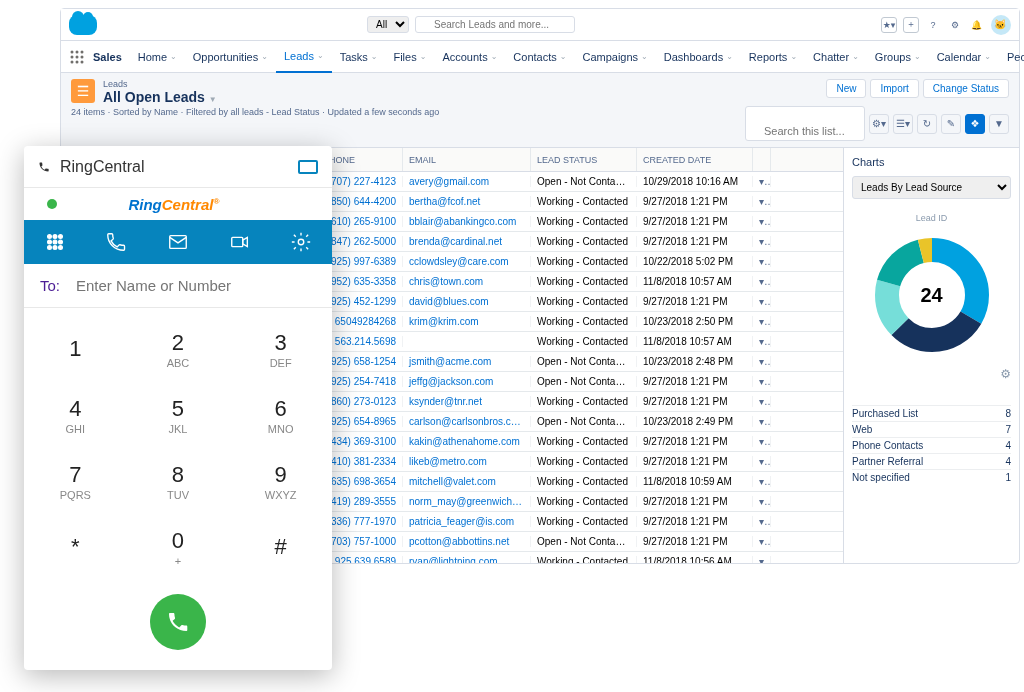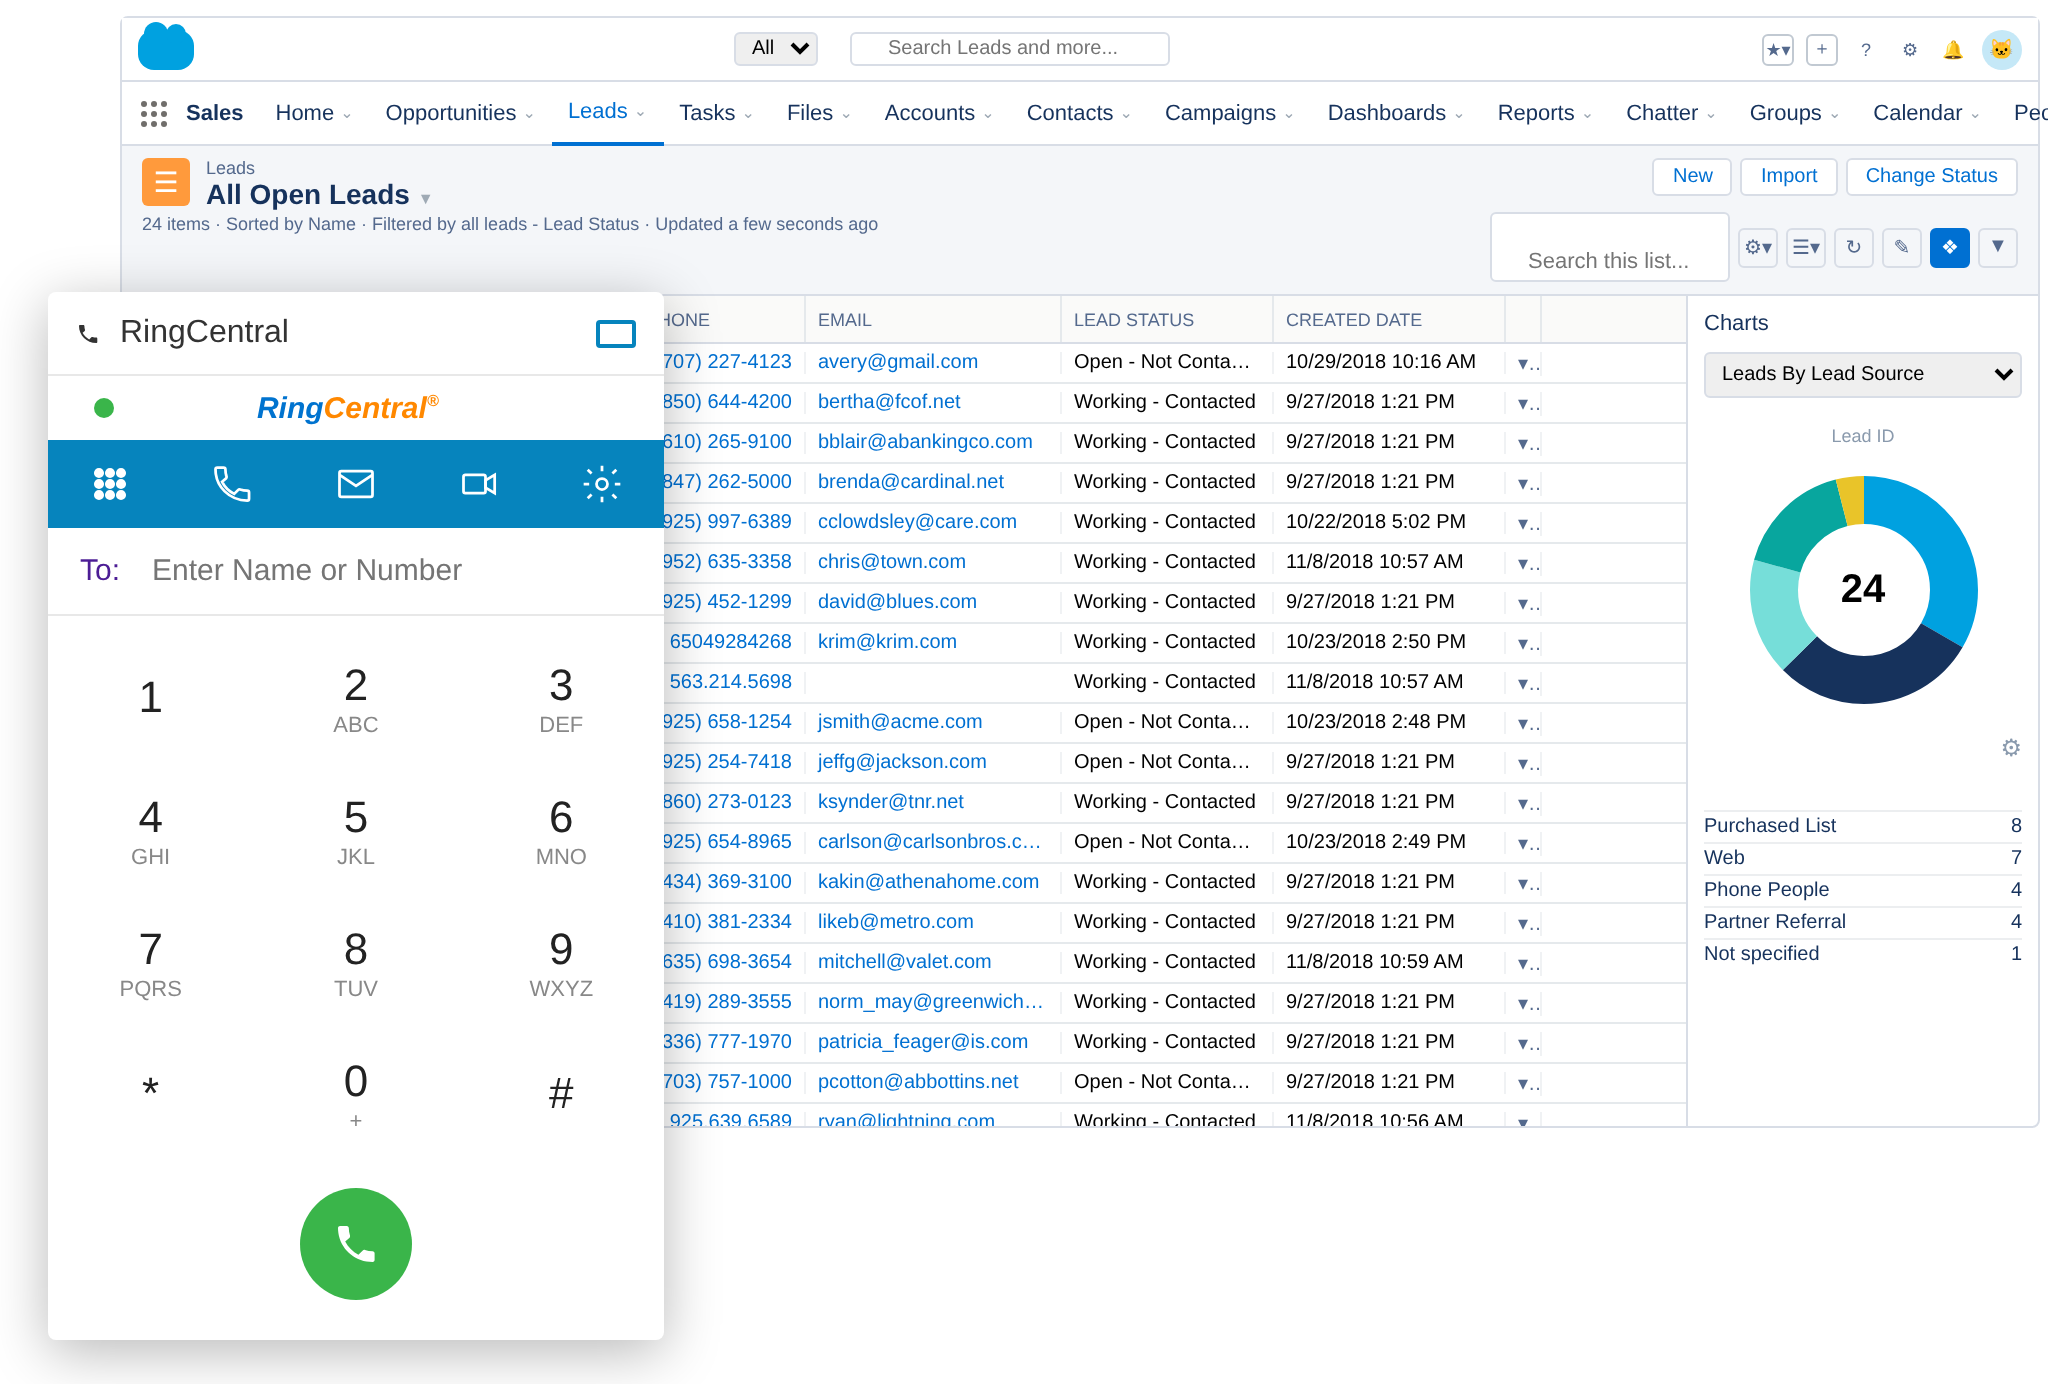--- a/index.html
+++ b/index.html
@@ -2,21 +2,21 @@
 <html><head>
 <meta charset="utf-8">
 <style>
 *{box-sizing:border-box;margin:0;padding:0;font-family:-apple-system,Arial,sans-serif}
 body{background:#fff;width:1024px;height:692px;position:relative;overflow:hidden}
 .sf{position:absolute;left:60px;top:8px;right:4px;bottom:128px;border:1px solid #d8dde6;border-radius:4px;background:#fff;display:flex;flex-direction:column}
 .gh{height:32px;background:#fff;border-bottom:1px solid #d8dde6;display:flex;align-items:center;padding:0 8px;font-size:10px}
 .cloud{width:28px;height:20px;background:#00a1e0;border-radius:8px;margin-right:10px;position:relative}
 .cloud:before{content:"";position:absolute;width:12px;height:12px;background:#00a1e0;border-radius:50%;left:3px;top:-4px}
 .cloud:after{content:"";position:absolute;width:10px;height:10px;background:#00a1e0;border-radius:50%;right:4px;top:-3px}
-.srch{flex:1;display:flex;align-items:center;gap:16px;margin-left:260px}
+.srch{flex:1;display:flex;align-items:center;gap:6px;margin-left:260px}
 .srch select{font-size:10px;border:1px solid #d8dde6;border-radius:3px;padding:1px 4px}
 .srch input{width:160px;border:1px solid #d8dde6;border-radius:3px;padding:2px 18px;font-size:10px}
 .raw{display:flex;gap:6px;align-items:center}
 .ibtn{width:16px;height:16px;border:1px solid #c1c9d2;border-radius:3px;display:flex;align-items:center;justify-content:center;font-size:9px;color:#54698d}
 .avt{width:20px;height:20px;border-radius:50%;background:#c5e8f7;display:flex;align-items:center;justify-content:center}
 .nav{height:32px;background:#fff;border-bottom:1px solid #d8dde6;display:flex;align-items:center;padding:0 8px;font-size:11px;color:#16325c}
 .apps{width:16px;height:16px;margin-right:8px}
 .apps svg{width:16px;height:16px}
 .navi{padding:0 8px;height:32px;display:flex;align-items:center;gap:3px;cursor:pointer;white-space:nowrap}
 .navi.act{border-bottom:2px solid #0070d2;color:#0070d2}
@@ -561,21 +561,21 @@
       <div class="leg" id="legend">
           <div class="lrow">
             <span>Purchased List</span>
             <span>8</span>
           </div>
           <div class="lrow">
             <span>Web</span>
             <span>7</span>
           </div>
           <div class="lrow">
-            <span>Phone People</span>
+            <span>Phone Contacts</span>
             <span>4</span>
           </div>
           <div class="lrow">
             <span>Partner Referral</span>
             <span>4</span>
           </div>
           <div class="lrow">
             <span>Not specified</span>
             <span>1</span>
           </div>

